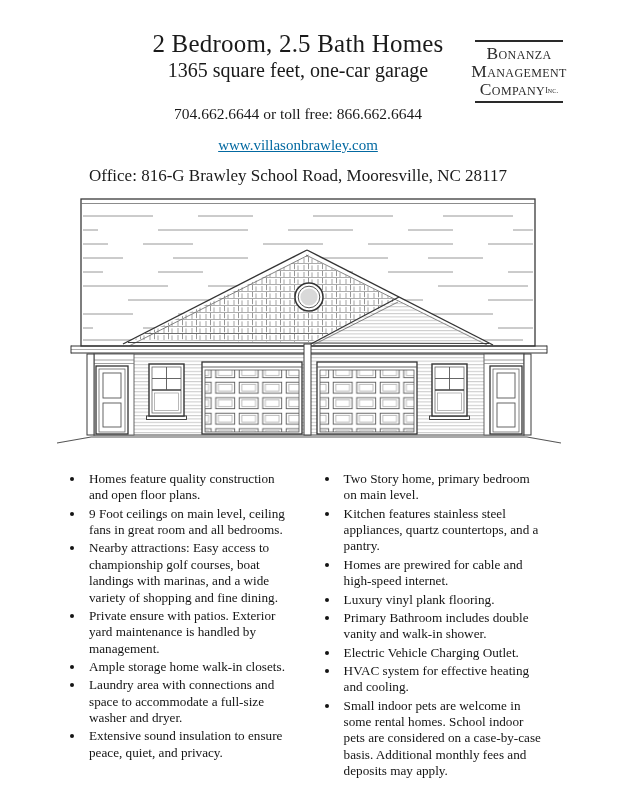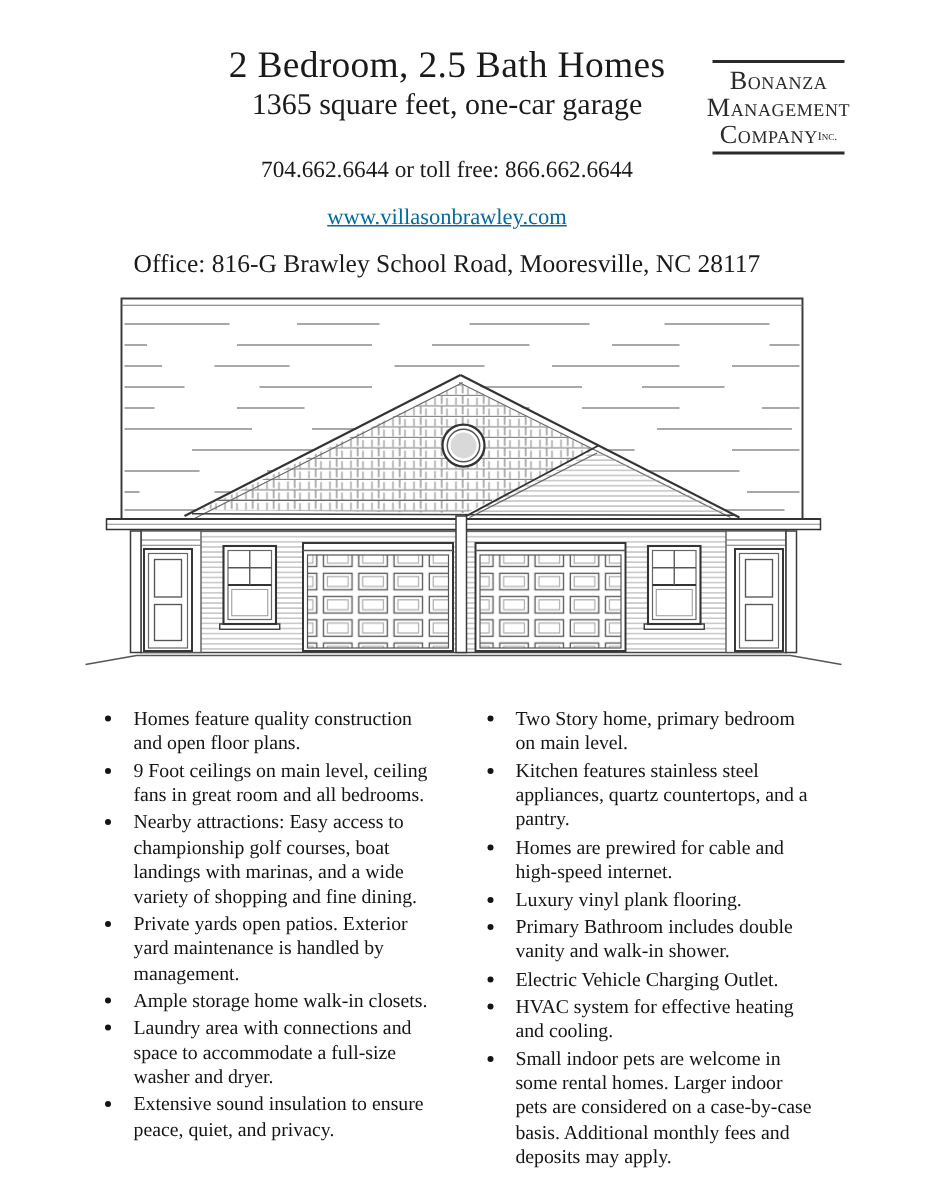--- a/index.html
+++ b/index.html
@@ -188,33 +188,33 @@
 
     <polyline points="8,249 42,243 478,243 512,249" fill="none" stroke="#555555" stroke-width="1.1"></polyline>
   </svg>
 
   <div class="features">
     <div class="col-left">
       <ul>
         <li>Homes feature quality construction and open floor plans.</li>
         <li>9 Foot ceilings on main level, ceiling fans in great room and all bedrooms.</li>
         <li>Nearby attractions: Easy access to championship golf courses, boat landings with marinas, and a wide variety of shopping and fine dining.</li>
-        <li>Private yards open patios. Exterior yard maintenance is handled by management.</li>
+        <li>Private ensure with patios. Exterior yard maintenance is handled by management.</li>
         <li>Ample storage home walk-in closets.</li>
         <li>Laundry area with connections and space to accommodate a full-size washer and dryer.</li>
         <li>Extensive sound insulation to ensure peace, quiet, and privacy.</li>
       </ul>
     </div>
     <div class="col-right">
       <ul>
         <li>Two Story home, primary bedroom on main level.</li>
         <li>Kitchen features stainless steel appliances, quartz countertops, and a pantry.</li>
         <li>Homes are prewired for cable and high-speed internet.</li>
         <li>Luxury vinyl plank flooring.</li>
         <li>Primary Bathroom includes double vanity and walk-in shower.</li>
         <li>Electric Vehicle Charging Outlet.</li>
         <li>HVAC system for effective heating and cooling.</li>
-        <li>Small indoor pets are welcome in some rental homes. Larger indoor pets are considered on a case-by-case basis. Additional monthly fees and deposits may apply.</li>
+        <li>Small indoor pets are welcome in some rental homes. School indoor pets are considered on a case-by-case basis. Additional monthly fees and deposits may apply.</li>
       </ul>
     </div>
   </div>
 
 </div>
 
 </body></html>

